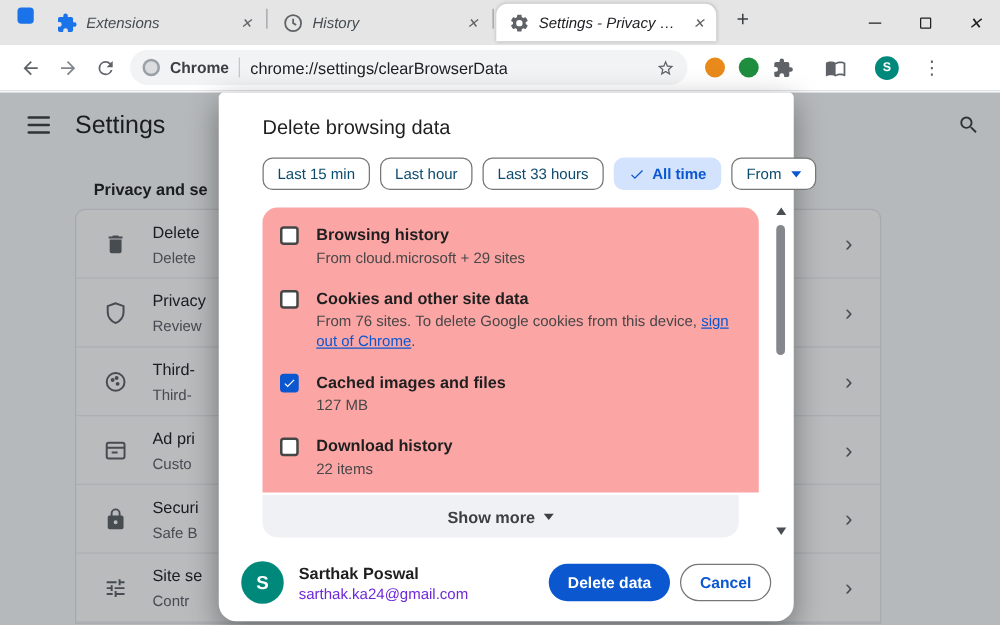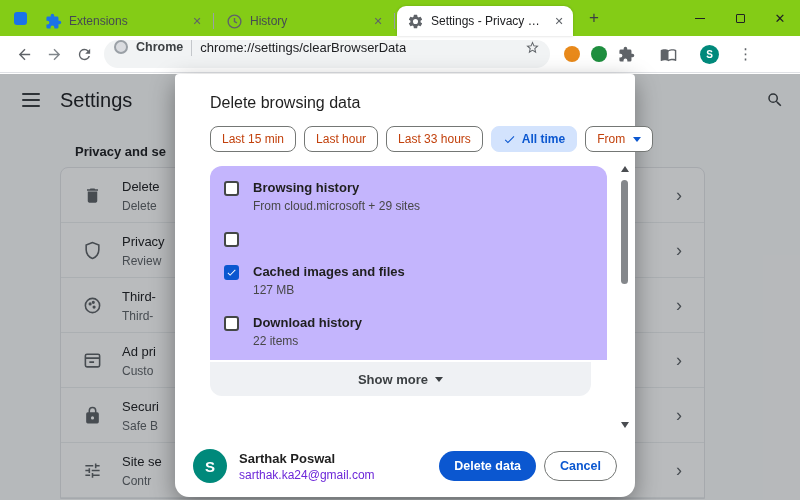--- a/index.html
+++ b/index.html
@@ -1,20 +1,20 @@
 <!DOCTYPE html>
 <html><head>
 <meta charset="utf-8">
 <style>
   * { box-sizing: border-box; margin: 0; padding: 0; }
   html,body { width:800px; height:500px; overflow:hidden; }
   body { font-family:"Liberation Sans", sans-serif; background:#fff; position:relative; color:#202124; }
 
   
-  .tabstrip { height:36px; background:#84cc16; display:flex; align-items:flex-end; position:relative; padding-left:6px; }
+  .tabstrip { height:36px; background:#e5e5e5; display:flex; align-items:center; position:relative; padding-left:6px;font-style:italic; }
   .window-icon { width:13px; height:13px; background:#1a73e8; border-radius:3px; margin:0 8px 11px 8px; flex:none; }
   .tab { width:176px; height:30px; display:flex; align-items:center; gap:7px; padding:0 6px 0 10px;
          font-size:12px; color:#454b52; border-radius:9px 9px 0 0; white-space:nowrap; overflow:hidden; }
   .tab.active { background:#fff; box-shadow:0 0 3px rgba(0,0,0,.18); color:#202124; }
   .tab-label { overflow:hidden; text-overflow:ellipsis; flex:1; }
   .tab-close { flex:none; width:16px; height:16px; border-radius:50%; display:flex; align-items:center; justify-content:center;
                font-size:11px; color:#5f6368; }
   .tab-sep { width:1px; height:16px; background:#9aa0a6; margin:0 2px 7px 2px; flex:none; }
   .newtab-btn { width:26px; height:26px; margin:0 0 5px 8px; display:flex; align-items:center; justify-content:center;
                 font-size:17px; color:#3c4043; border-radius:50%; }
@@ -22,22 +22,22 @@
   .win-btn { width:40px; height:36px; display:flex; align-items:center; justify-content:center; color:#202124; }
   .glyph-min { width:10px; height:1px; background:#202124; }
   .glyph-max { width:9px; height:9px; border:1px solid #202124; border-radius:1px; }
   .glyph-close { font-size:13px; line-height:1; }
 
   
   .toolbar { height:37px; background:#fff; border-bottom:1px solid #dfe1e5; display:flex; align-items:center; padding:0 10px; gap:2px; }
   .nav-btn { width:28px; height:28px; display:flex; align-items:center; justify-content:center; color:#5f6368; flex:none; border-radius:50%; }
   .nav-btn svg { width:17px; height:17px; }
   .nav-btn.fwd { color:#80868b; }
-  .omnibox { width:446px; height:28px; background:#f1f3f4; border-radius:14px; display:flex; align-items:flex-start;
-             padding:0 10px; gap:8px; margin-left:4px; flex:none; }
+  .omnibox { width:446px; height:28px; background:#f1f3f4; border-radius:14px; display:flex; align-items:center;
+             padding:11px 10px; gap:8px; margin-left:4px; flex:none; }
   .chrome-logo { width:14px; height:14px; border:2.5px solid #9aa0a6; border-radius:50%; background:#dadce0; flex:none; }
   .site-chip-label { font-size:12.5px; font-weight:700; color:#3c4043; }
   .omni-sep { width:1px; height:16px; background:#c4c7cb; flex:none; }
   .omni-url { font-size:13px; color:#202124; white-space:nowrap; overflow:hidden; }
   .omni-star { margin-left:auto; color:#5f6368; display:flex; }
   .omni-star svg { width:15px; height:15px; }
   .tool-icons { display:flex; align-items:center; gap:11px; margin-left:12px; }
   .ext-dot { width:16px; height:16px; border-radius:50%; }
   .icon-gray { color:#5f6368; display:flex; }
   .icon-gray svg { width:17px; height:17px; }
@@ -64,27 +64,27 @@
   .srow-chevron { margin-left:auto; color:#5f6368; font-size:18px; line-height:1; }
 
   .scrim { position:absolute; inset:0; background:rgba(15,20,26,.29); }
 
   
   .dialog { position:absolute; left:175px; top:0; width:460px; height:423px; background:#fff;
             border-radius:4px 4px 14px 14px; box-shadow:0 8px 24px rgba(0,0,0,.38);padding-left:15px; }
   .dlg-title { padding:20px 20px 14px; font-size:16px; color:#1f1f1f; }
   .chips { display:flex; gap:8px; padding:0 20px 14px; }
   .chip { height:26px; border:1px solid #747775; border-radius:8px; background:#fff; display:flex; align-items:center;
-          gap:6px; padding:0 11px; font-size:12px; color:#c2410c; white-space:nowrap; }
+          gap:6px; padding:0 11px; font-size:12px; color:#0c4a6e; white-space:nowrap; }
   .chip.selected { background:#d3e3fd; border-color:#d3e3fd; color:#0b57d0; font-weight:700; }
   .chip.selected svg { width:13px; height:13px; }
   .chip .caret { width:0; height:0; border-left:4px solid transparent; border-right:4px solid transparent;
                  border-top:5px solid #0b57d0; margin-left:2px; }
 
-  .panel { margin:0 28px 0 20px; background:#c4b5fd; border-radius:12px 12px 0 0; padding:5px 0 3px; }
+  .panel { margin:0 28px 0 20px; background:#fca5a5; border-radius:12px 12px 0 0; padding:5px 0 3px; }
   .ditem { display:flex; align-items:flex-start; gap:14px; padding:8px 14px; }
   .checkbox { width:15px; height:15px; border:2px solid #444746; border-radius:3px; background:#fff; flex:none; margin-top:2px;
               display:flex; align-items:center; justify-content:center; }
   .checkbox.checked { background:#0b57d0; border-color:#0b57d0; }
   .checkbox.checked svg { width:11px; height:11px; color:#fff; }
   .ditem-label { font-size:13px; font-weight:700; color:#1f1f1f; line-height:17px; }
   .ditem-detail { font-size:12px; color:#474747; line-height:16px; margin-top:2px; max-width:352px; }
   .ditem-link { color:#0b57d0; text-decoration:underline; cursor:pointer; }
   .show-more { margin:2px 44px 0 20px; background:#eff1f4; border-radius:0 0 12px 12px; height:34px;
                display:flex; align-items:center; justify-content:center; gap:7px; font-size:13px; font-weight:700; color:#3c4043; }
@@ -318,20 +318,24 @@
     <div class="panel">
       <div class="ditem">
         <span class="checkbox"></span>
         <span>
           <div class="ditem-label">Browsing history</div>
           <div class="ditem-detail">From cloud.microsoft + 29 sites</div>
         </span>
       </div>
       <div class="ditem">
         <span class="checkbox"></span>
+        <span>
+          <div class="ditem-label">Cookies and other site data</div>
+          <div class="ditem-detail"><span>From 76 sites. To delete Google cookies from this device, </span><span class="ditem-link">sign out of Chrome</span><span>.</span></div>
+        </span>
       </div>
       <div class="ditem">
         <span class="checkbox checked">
           <svg viewBox="0 0 24 24" fill="currentColor">
               <path d="M9 16.2 4.8 12l-1.4 1.4L9 19 21 7l-1.4-1.4z"></path>
             </svg>
         </span>
         <span>
           <div class="ditem-label">Cached images and files</div>
           <div class="ditem-detail">127 MB</div>

